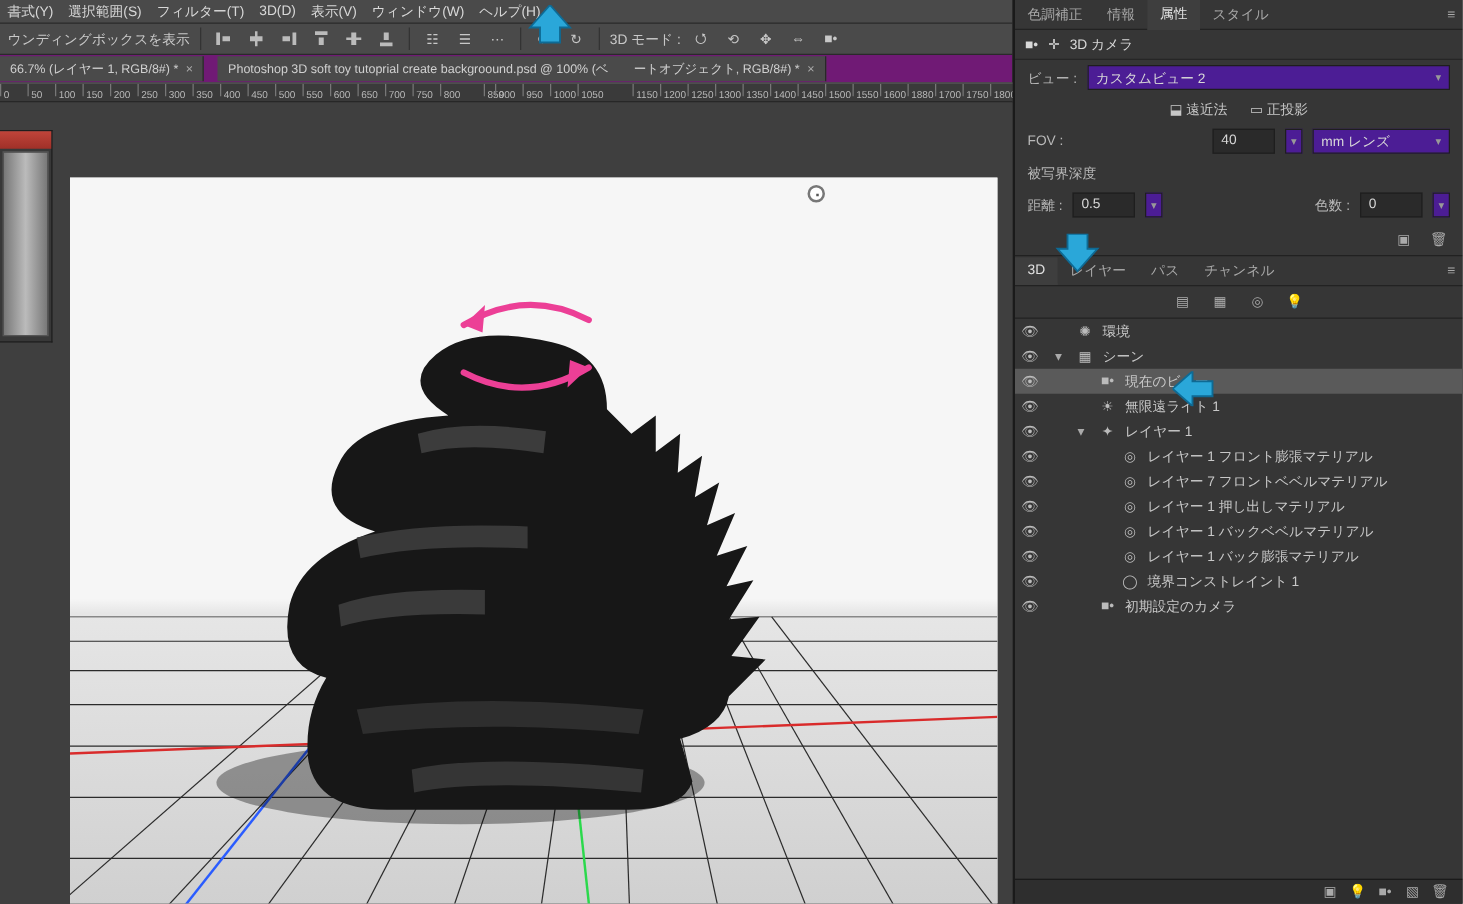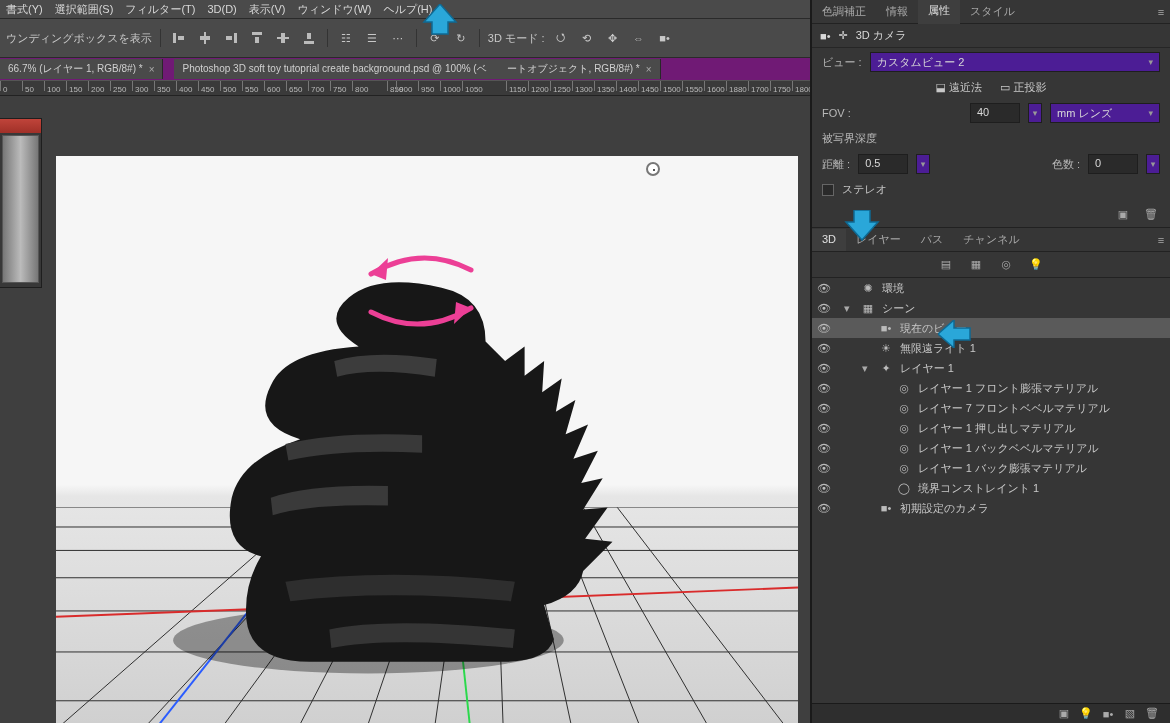--- a/index.html
+++ b/index.html
@@ -1,21 +1,21 @@
 <!DOCTYPE html>
 <html><head>
 <meta charset="utf-8">
 <style>
 * { margin: 0; padding: 0; box-sizing: border-box; font-family: "Meiryo", "MS Gothic", sans-serif; }
 html, body { width: 1170px; height: 723px; background: #2e2e2e; color: #c8c8c8; font-size: 11px; overflow: hidden; }
 .app { display: flex; height: 100%; }
 .main { flex: 1; display: flex; flex-direction: column; background: #4a4a4a; }
 .menu-bar { height: 18px; background: #4a4a4a; display: flex; align-items: center; gap: 12px; padding: 0 6px; color: #d8d8d8; }
 .menu-bar span { cursor: default; }
-.options-bar { height: 40px; background: #4a4a4a; display: flex; align-items: center; gap: 6px; padding: 0 6px; border-top: 1px solid #2a2a2a; border-bottom: 1px solid #2a2a2a; }
+.options-bar { height: 26px; background: #4a4a4a; display: flex; align-items: center; gap: 6px; padding: 0 6px; border-top: 1px solid #2a2a2a; border-bottom: 1px solid #2a2a2a; }
 .opt-btn { width: 20px; height: 20px; display: flex; align-items: center; justify-content: center; color: #c8c8c8; }
 .opt-div { width: 1px; height: 18px; background: #333; margin: 0 2px; }
 .tabs-bar { height: 22px; background: #701a75; display: flex; align-items: center; gap: 11px; }
 .tab { padding: 3px 8px; background: #4a4a4a; border-right: 1px solid #282828; font-size: 10px; color: #d0d0d0; display: flex; align-items: center; gap: 6px; }
 .tab .close { color: #aaa; }
 .ruler { height: 16px; background: #3a3a3a; border-top: 1px solid #555; border-bottom: 1px solid #222; position: relative; overflow: hidden; color: #888; font-size: 8px; display: flex; align-items: flex-end; }
 .ruler .tick { position: absolute; top: 0; border-left: 1px solid #777; height: 5px; }
 .ruler .tick.major { height: 10px; }
 .ruler .tick .lbl { position: absolute; top: 4px; left: 2px; }
 .canvas-area { flex: 1; position: relative; background: #3f3f3f; overflow: hidden; }
@@ -389,24 +389,20 @@
           <span class="chev">▾</span>
         </div>
       <div style="flex:1"></div>
       <span class="lbl">色数 :</span>
       <div class="input-box" style="width:50px">0</div>
       <div class="select-box" style="width:14px;justify-content:center">
           <span class="chev">▾</span>
         </div>
     </div>
 
-    <div class="row">
-      <span class="chk"></span>
-      <span>ステレオ</span>
-    </div>
 
     <div class="row" style="justify-content:flex-end;gap:10px">
       <div class="icon-btn">▣</div>
       <div class="icon-btn">🗑</div>
     </div>
 
     <div class="panel-sep"></div>
 
     <div style="position:relative">
       <div class="ptabs2">

